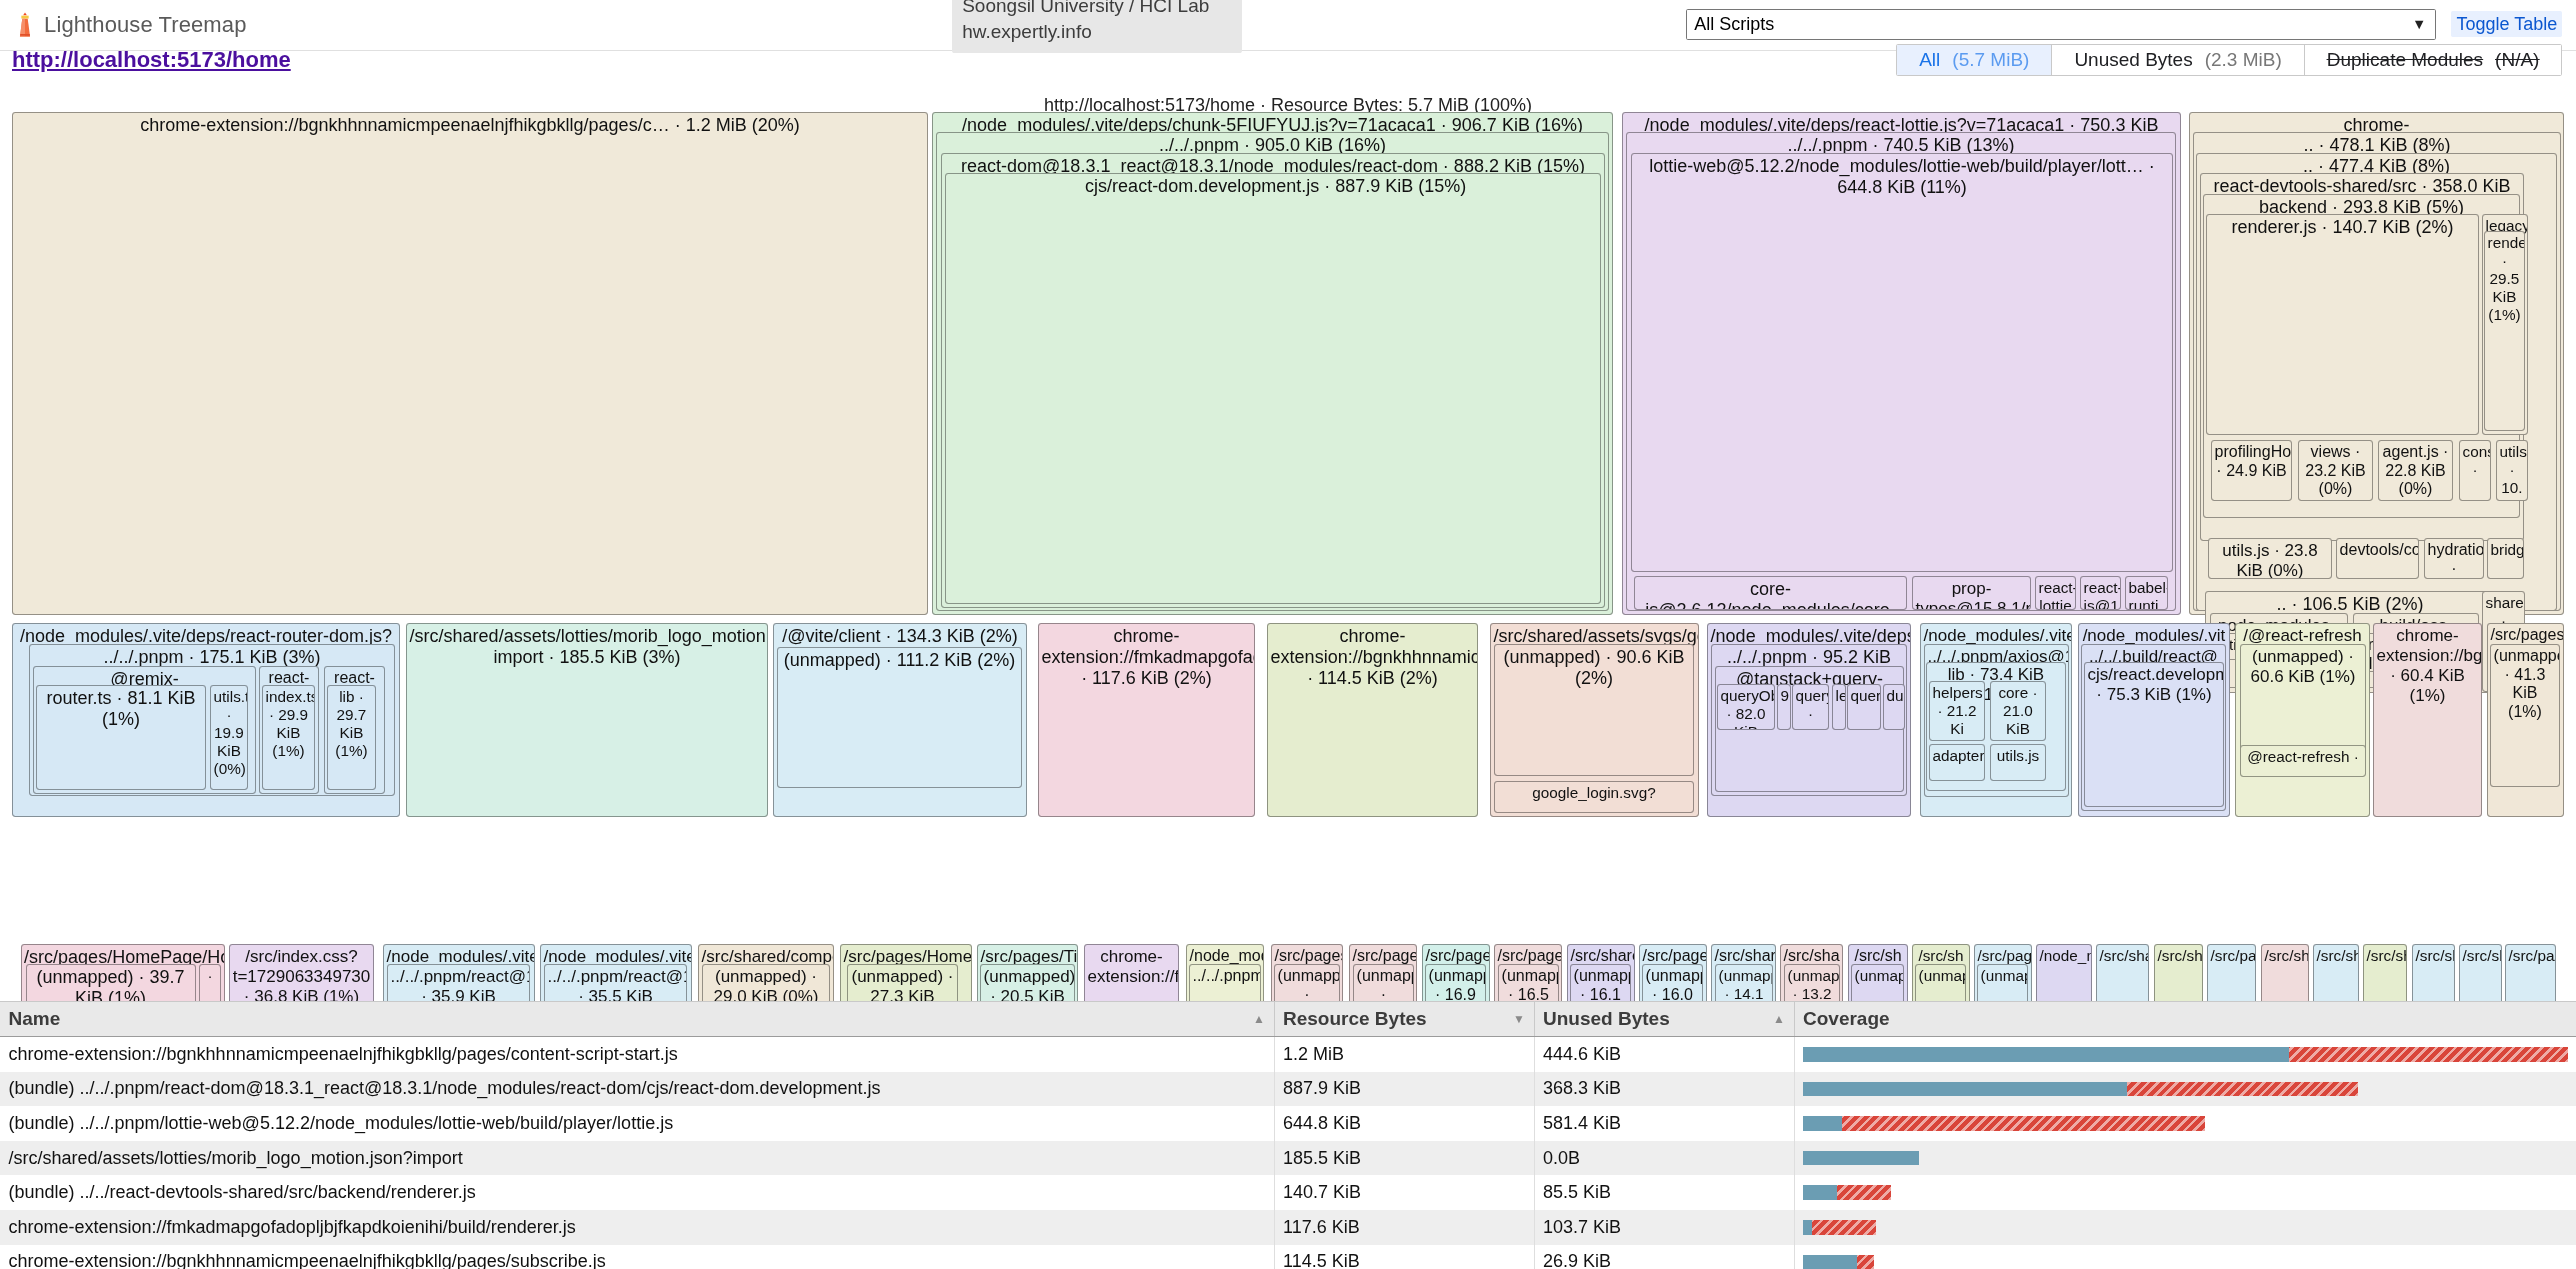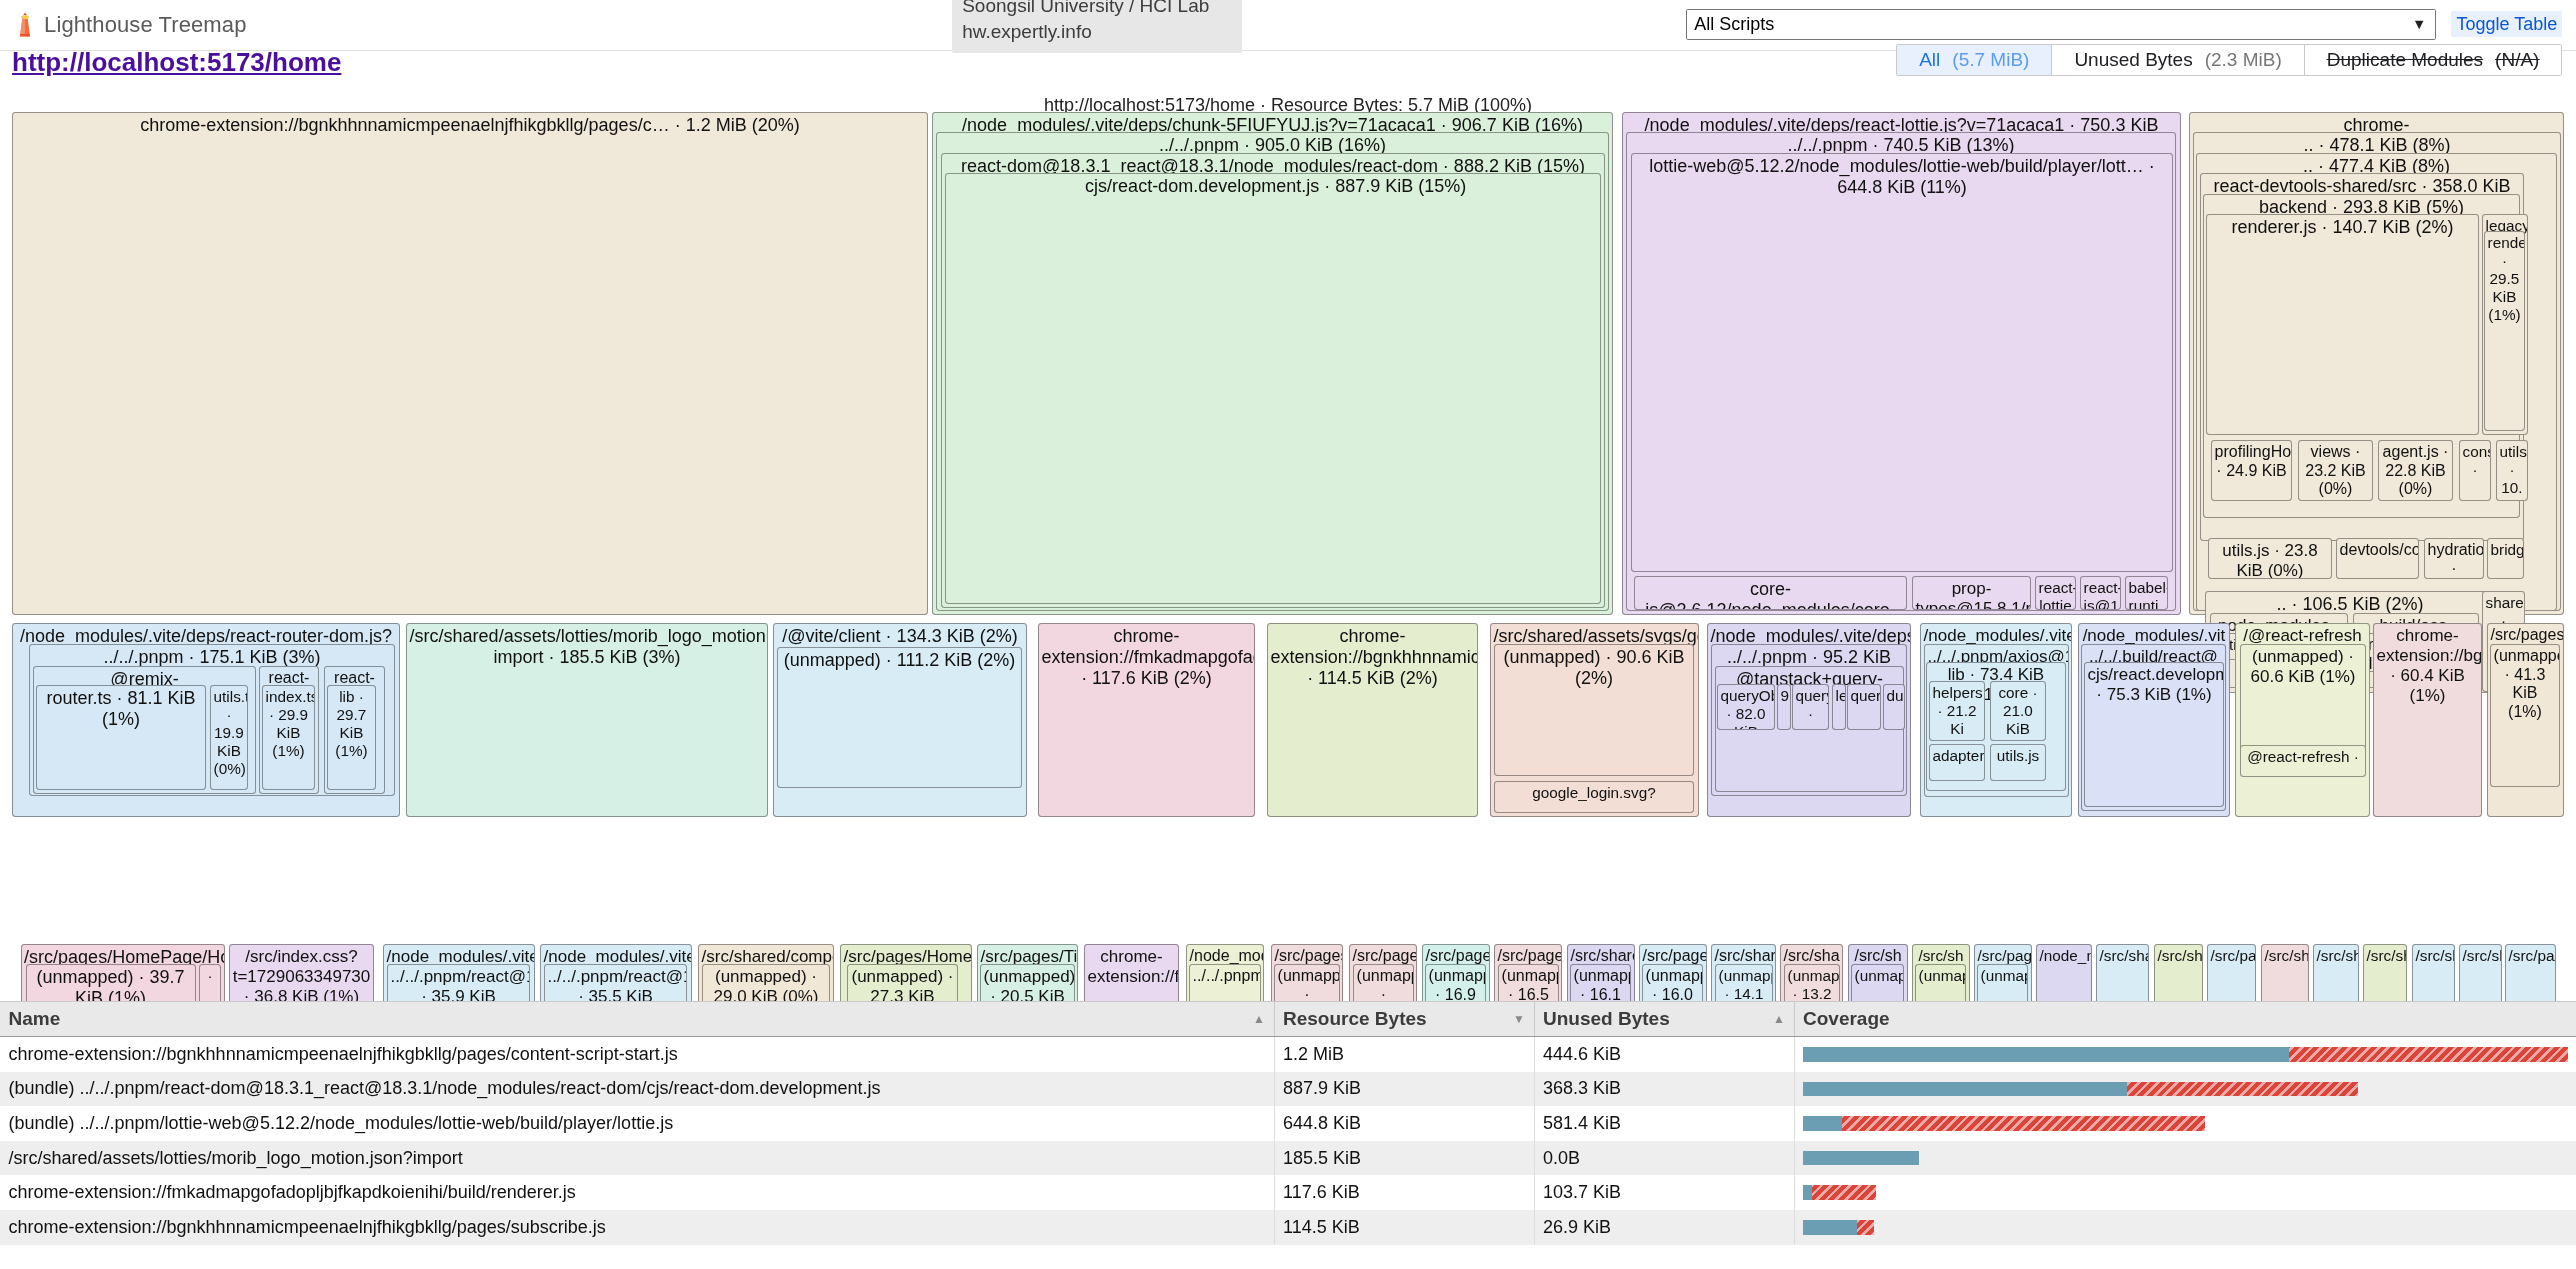--- a/index.html
+++ b/index.html
@@ -39,21 +39,21 @@
     pointer-events: none; font-size: 14.5px; color: #222;
   }
   .toggle-table {
     font-size: 18px; color: #0b57d0; background: #e8f0fe;
     padding: 2.6px 5.1px; border-radius: 1.7px; cursor: pointer; white-space: nowrap;
   }
 
   
   .page-url {
     position: absolute; left: 12px; top: 47px;
-    font-size: 26px; font-weight: bold; color: #4b0f9e;
+    font-size: 22px; font-weight: bold; color: #4b0f9e;
     text-decoration: underline; cursor: pointer;
   }
 
   
   .mode-tabs {
     position: absolute; right: 13.6px; top: 44px;
     display: flex; border: 0.9px solid #c9c9c9; border-radius: 1.7px; overflow: hidden;
     height: 32px;
   }
   .mode-tab {
@@ -679,20 +679,31 @@
             <td>/src/shared/assets/lotties/morib_logo_motion.json?import</td>
             <td>185.5 KiB</td>
             <td>0.0B</td>
             <td>
               <div class="cov-track">
                 <div class="cov-used" style="width: 15.1%;"></div>
               </div>
             </td>
           </tr>
           <tr>
+            <td>(bundle) ../../react-devtools-shared/src/backend/renderer.js</td>
+            <td>140.7 KiB</td>
+            <td>85.5 KiB</td>
+            <td>
+              <div class="cov-track">
+                <div class="cov-used" style="width: 4.508%;"></div>
+                <div class="cov-unused" style="left: 4.508%; width: 6.992%;"></div>
+              </div>
+            </td>
+          </tr>
+          <tr>
             <td>chrome-extension://fmkadmapgofadopljbjfkapdkoienihi/build/renderer.js</td>
             <td>117.6 KiB</td>
             <td>103.7 KiB</td>
             <td>
               <div class="cov-track">
                 <div class="cov-used" style="width: 1.1328%;"></div>
                 <div class="cov-unused" style="left: 1.1328%; width: 8.4672%;"></div>
               </div>
             </td>
           </tr>

